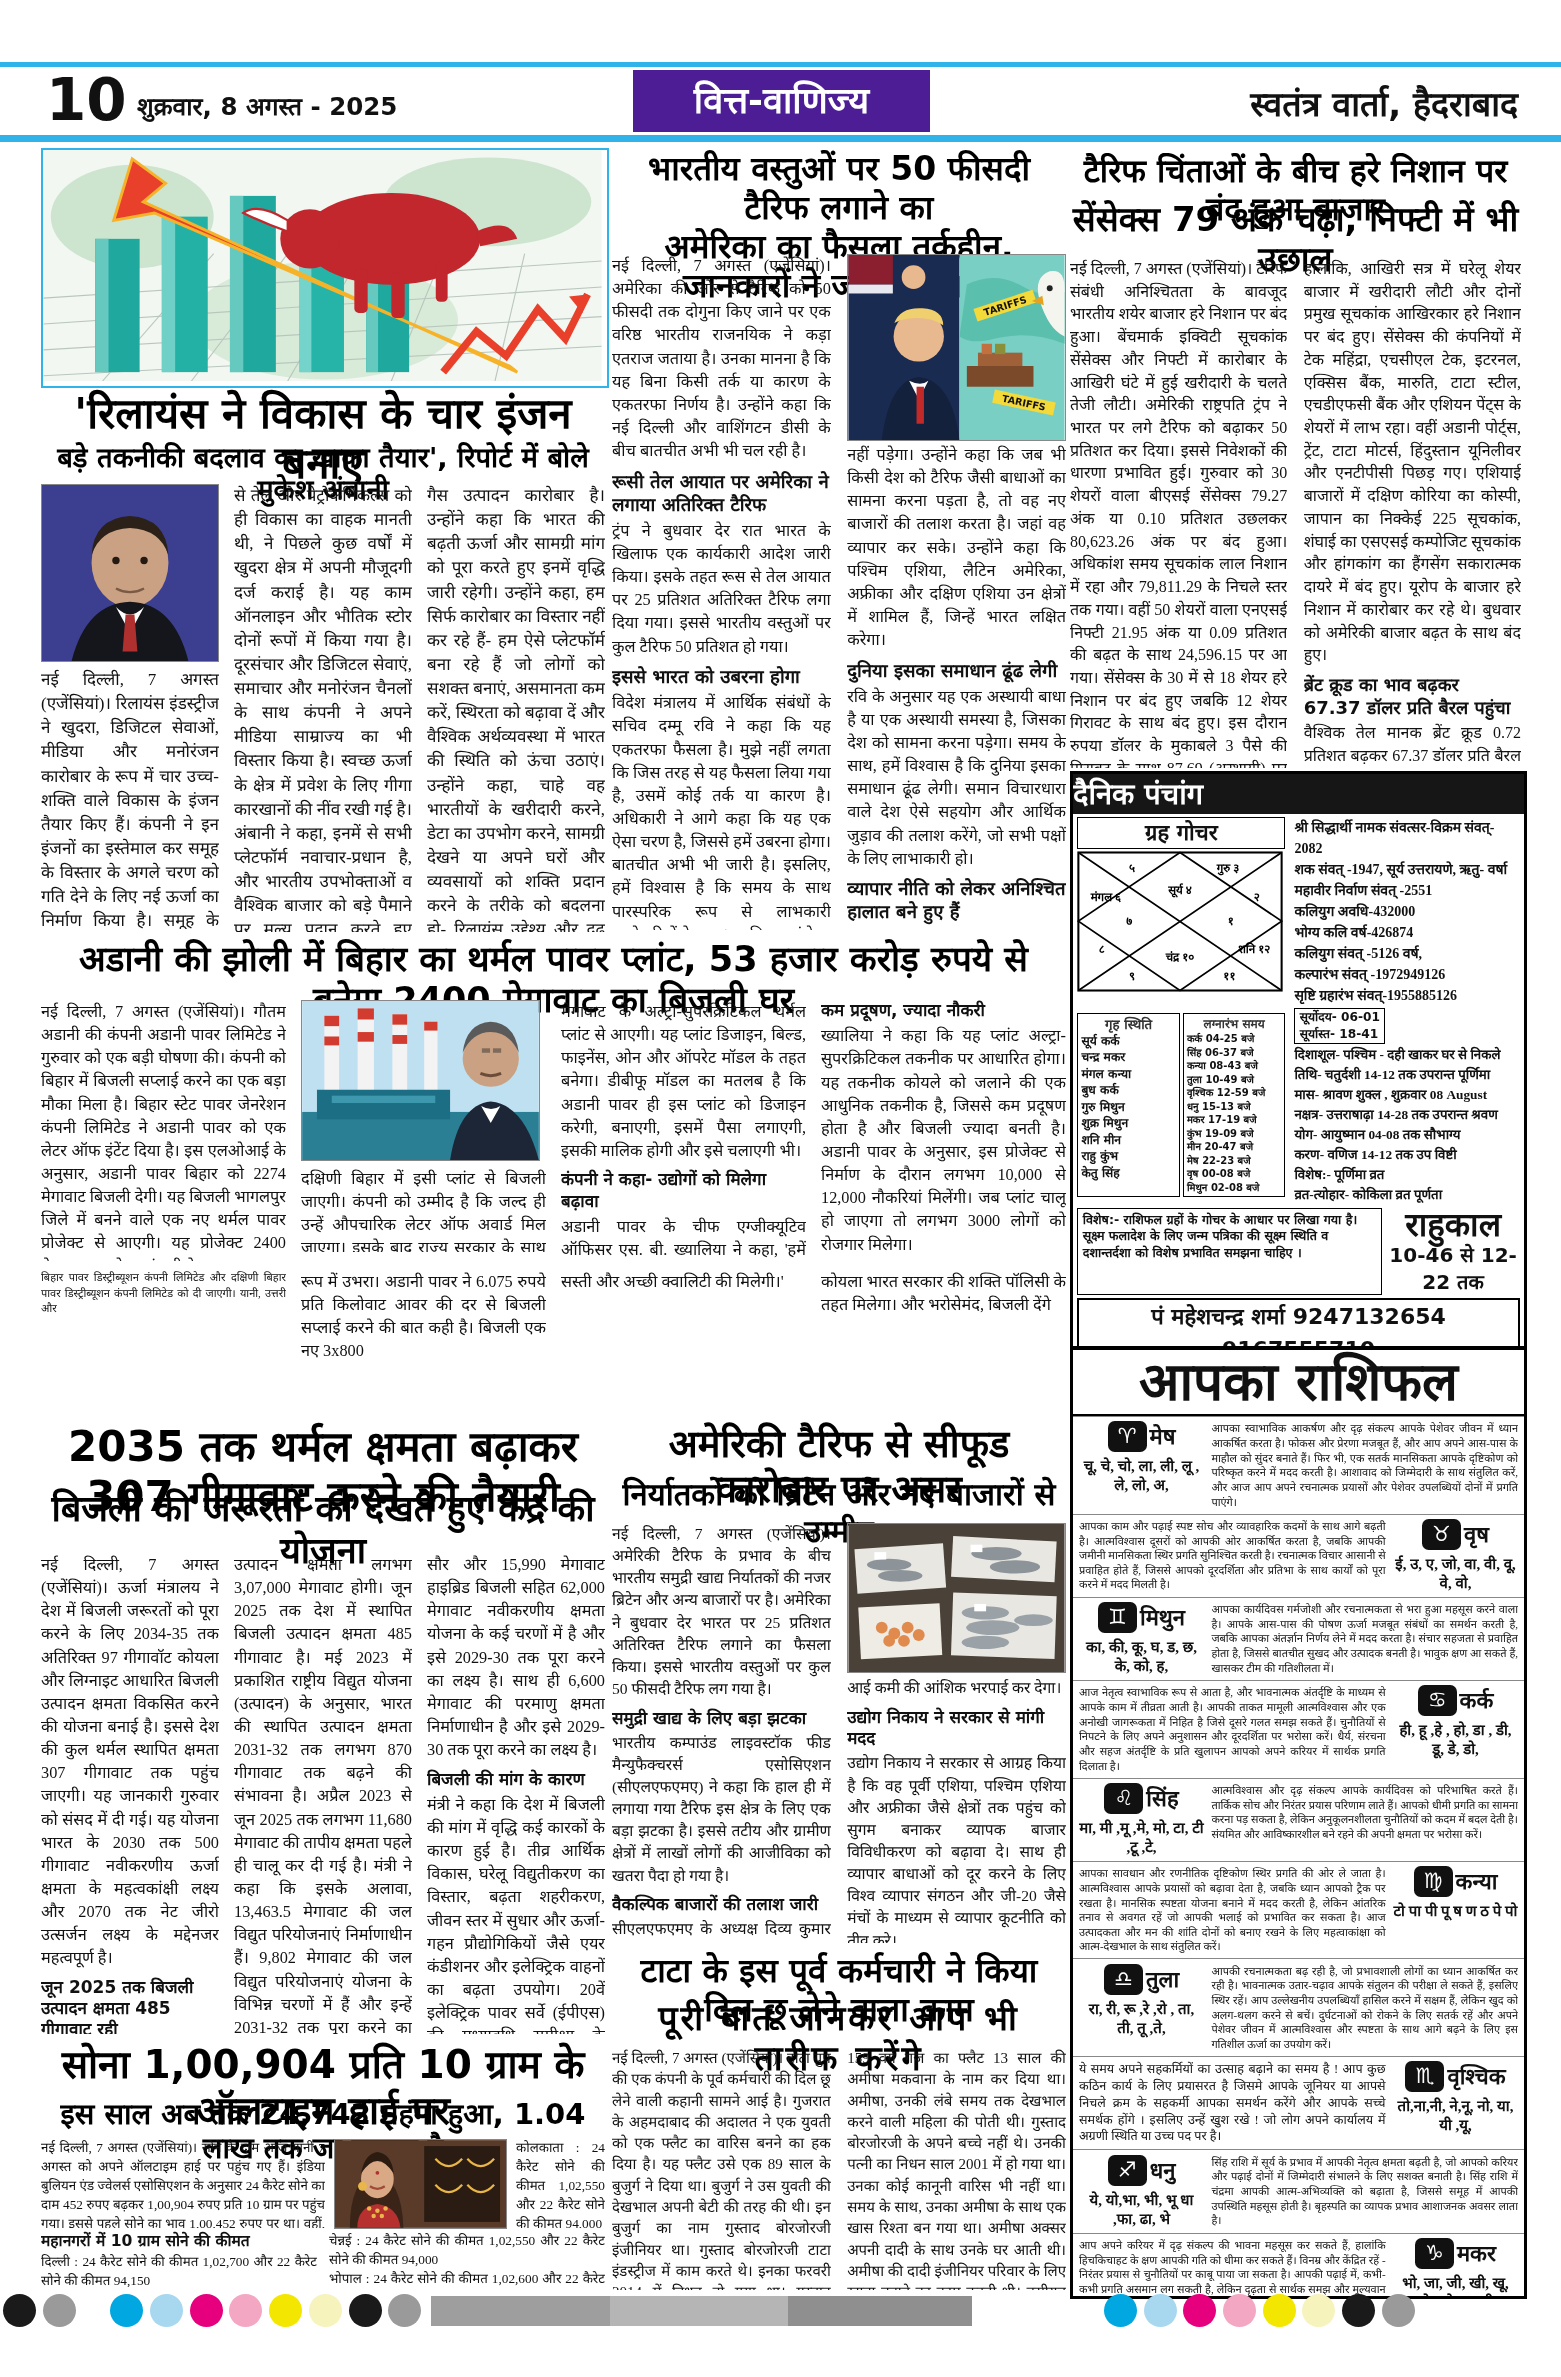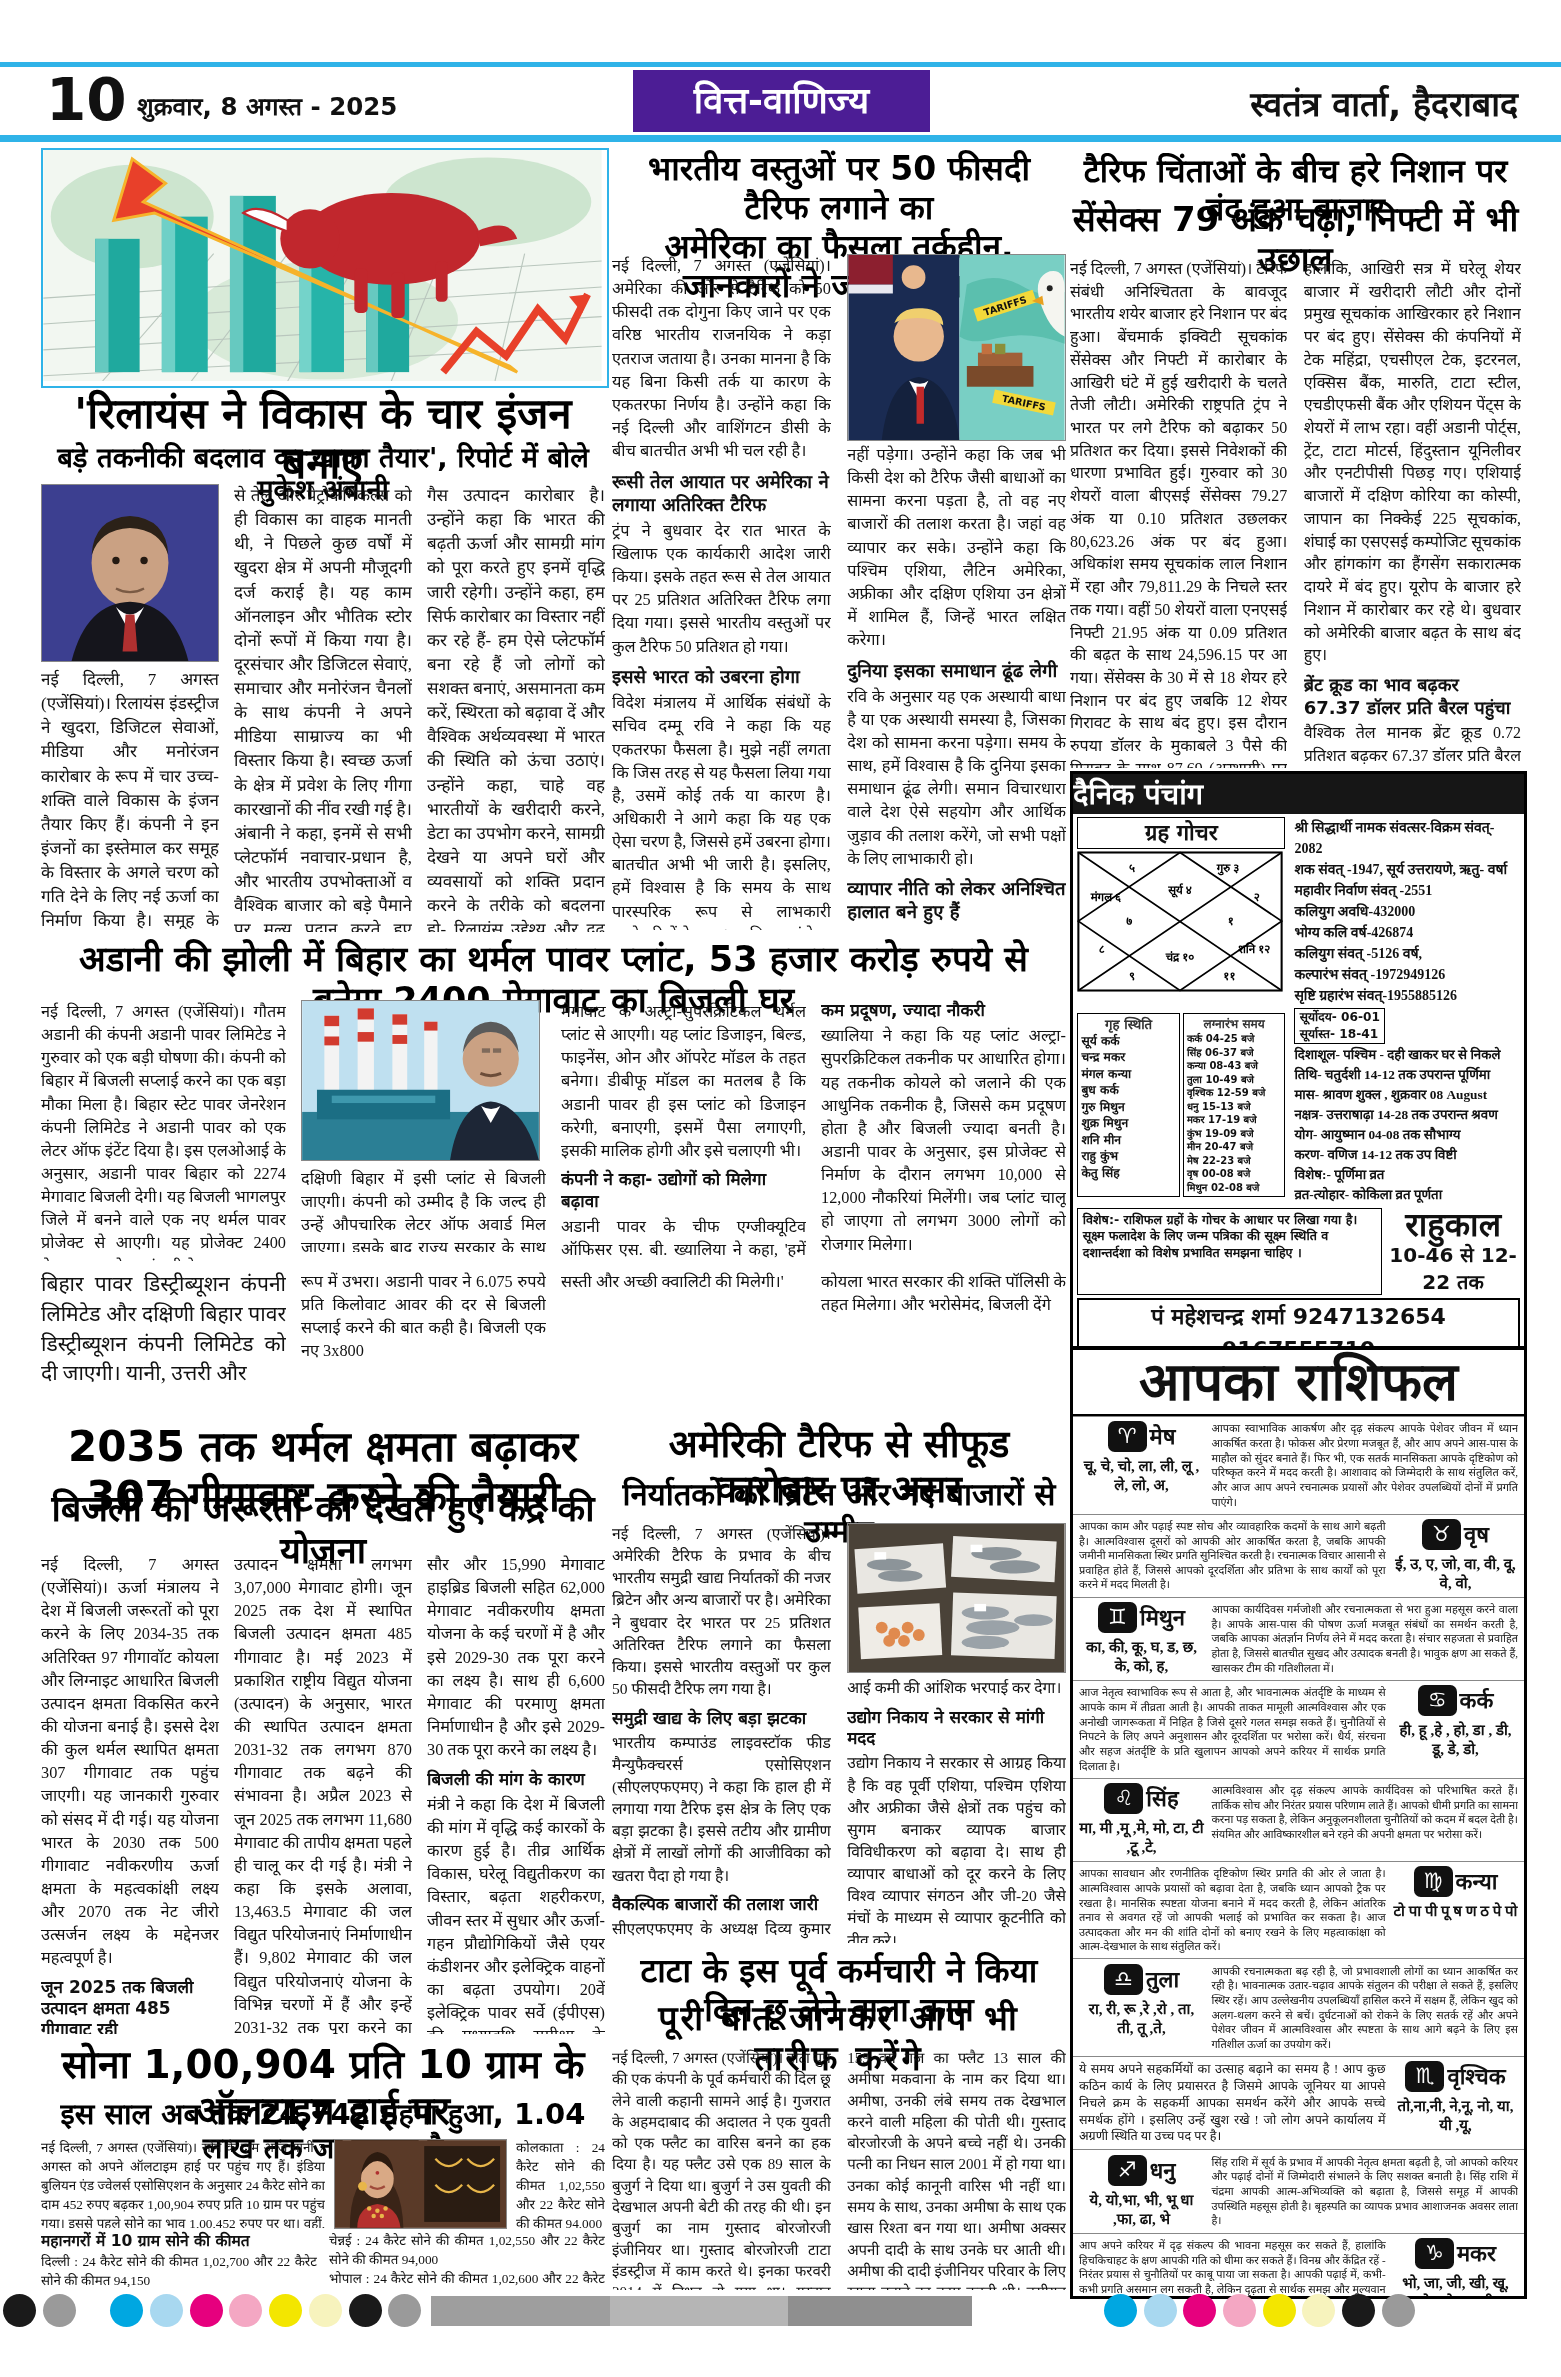--- a/index.html
+++ b/index.html
@@ -361,21 +361,21 @@
       <div class="sh" style="font-size:17px">कंपनी ने कहा- उद्योगों को मिलेगा बढ़ावा</div>
       <div>अडानी पावर के चीफ एग्जीक्यूटिव ऑफिसर एस. बी. ख्यालिया ने कहा, 'हमें बिहार में 2,400 मेगावाट का थर्मल पावर प्रोजेक्ट बनाने</div>
     </div>
     <div class="btxt" style="font-size:16.3px">
       <div class="sh" style="margin-top:0;font-size:17px">कम प्रदूषण, ज्यादा नौकरी</div>
       <div>ख्यालिया ने कहा कि यह प्लांट अल्ट्रा-सुपरक्रिटिकल तकनीक पर आधारित होगा। यह तकनीक कोयले को जलाने की एक आधुनिक तकनीक है, जिससे कम प्रदूषण होता है और बिजली ज्यादा बनती है। अडानी पावर के अनुसार, इस प्रोजेक्ट से निर्माण के दौरान लगभग 10,000 से 12,000 नौकरियां मिलेंगी। जब प्लांट चालू हो जाएगा तो लगभग 3000 लोगों को रोजगार मिलेगा।</div>
 
     </div>
   </div>
   <div class="abs g4" style="left:41px;top:1270px;width:1025px;height:137px">
-    <div class="btxt" style="font-size:21px">बिहार पावर डिस्ट्रीब्यूशन कंपनी लिमिटेड और दक्षिणी बिहार पावर डिस्ट्रीब्यूशन कंपनी लिमिटेड को दी जाएगी। यानी, उत्तरी और</div>
+    <div class="btxt" style="font-size:11px">बिहार पावर डिस्ट्रीब्यूशन कंपनी लिमिटेड और दक्षिणी बिहार पावर डिस्ट्रीब्यूशन कंपनी लिमिटेड को दी जाएगी। यानी, उत्तरी और</div>
     <div class="btxt" style="font-size:16.3px">रूप में उभरा। अडानी पावर ने 6.075 रुपये प्रति किलोवाट आवर की दर से बिजली सप्लाई करने की बात कही है। बिजली एक नए 3x800</div>
     <div class="btxt" style="font-size:16.3px">सस्ती और अच्छी क्वालिटी की मिलेगी।'</div>
     <div class="btxt" style="font-size:16.3px">कोयला भारत सरकार की शक्ति पॉलिसी के तहत मिलेगा। और भरोसेमंद, बिजली देंगे</div>
   </div>
 
   <div class="abs hl" style="left:41px;top:1422px;width:564px;font-size:42px">2035 तक थर्मल क्षमता बढ़ाकर 307 गीगावाट करने की तैयारी</div>
   <div class="abs hl" style="left:41px;top:1488px;width:564px;font-size:36px">बिजली की जरूरतों को देखते हुए केंद्र की योजना</div>
   <div class="abs g3" style="left:41px;top:1553px;width:564px;height:481px">
     <div class="btxt" style="font-size:16.3px">
       <div>नई दिल्ली, 7 अगस्त (एजेंसियां)। ऊर्जा मंत्रालय ने देश में बिजली जरूरतों को पूरा करने के लिए 2034-35 तक अतिरिक्त 97 गीगावॉट कोयला और लिग्नाइट आधारित बिजली उत्पादन क्षमता विकसित करने की योजना बनाई है। इससे देश की कुल थर्मल स्थापित क्षमता 307 गीगावाट तक पहुंच जाएगी। यह जानकारी गुरुवार को संसद में दी गई। यह योजना भारत के 2030 तक 500 गीगावाट नवीकरणीय ऊर्जा क्षमता के महत्वकांक्षी लक्ष्य और 2070 तक नेट जीरो उत्सर्जन लक्ष्य के मद्देनजर महत्वपूर्ण है।</div>

